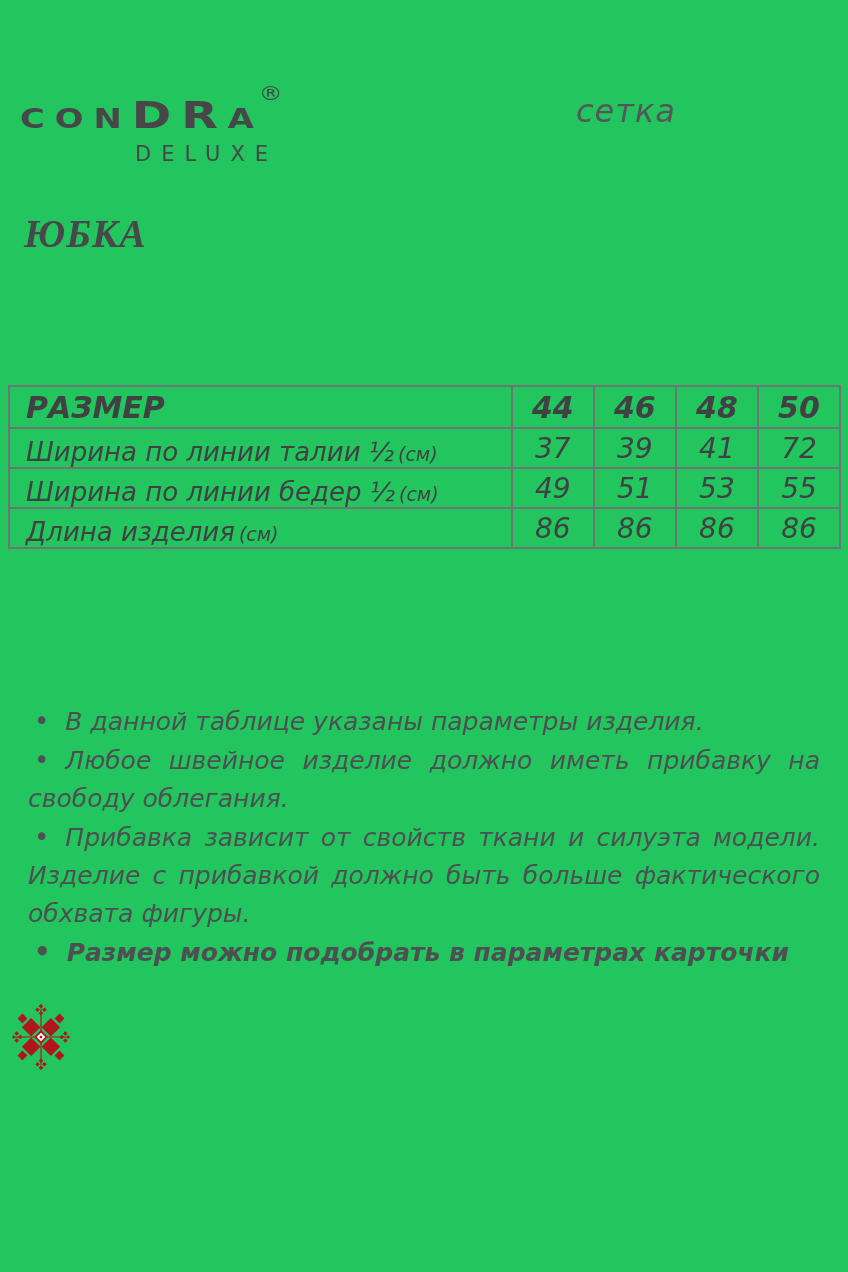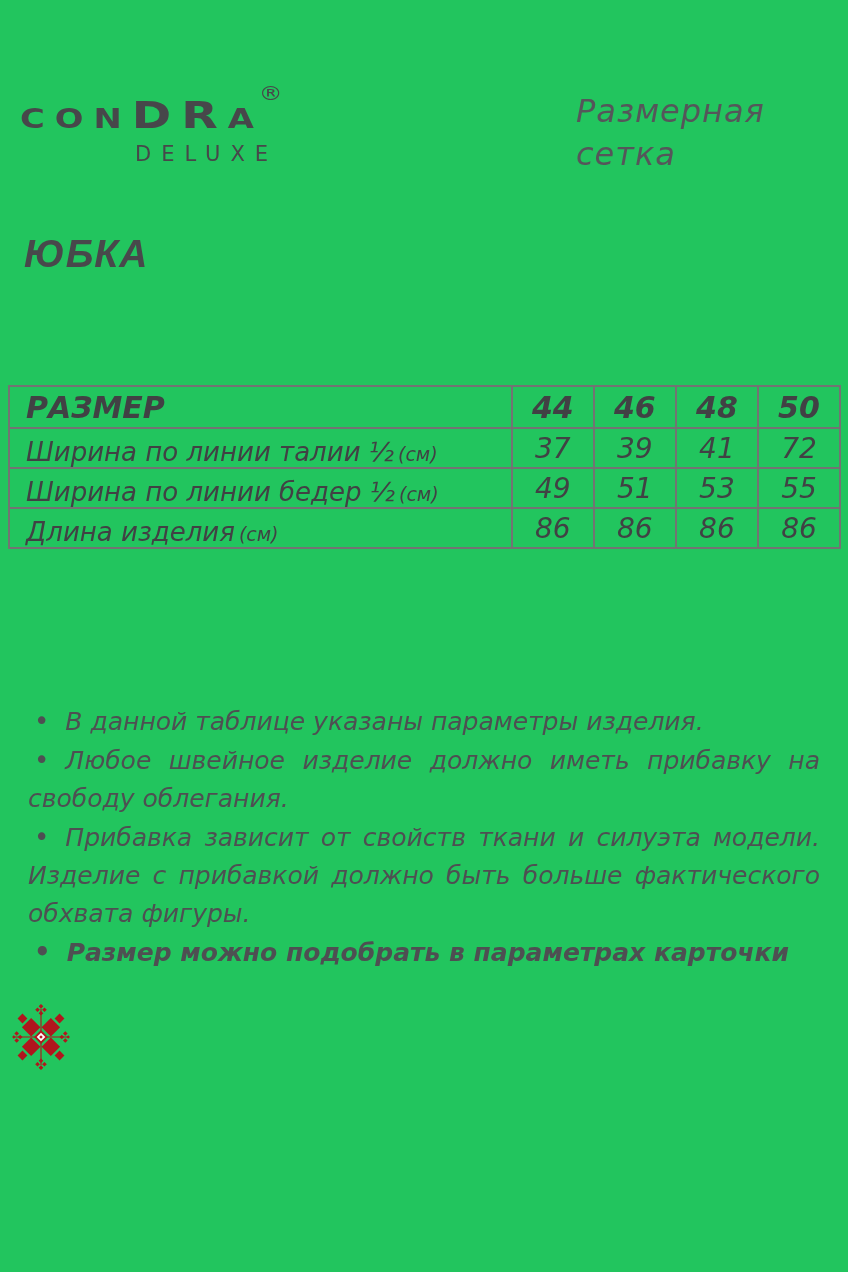--- a/index.html
+++ b/index.html
@@ -30,22 +30,22 @@
 
   
   .doc-title {
     position:absolute; left:576px; top:90px;
     font-style:italic; font-size:32px; line-height:43px;
     color:#55565A; letter-spacing:1px;
   }
 
   
   .product-title {
-    position:absolute; left:24px; top:232px;
-    font-family:Liberation Sans, sans-serif;
+    position:absolute; left:24px; top:211px;
+    font-family:Liberation Serif, serif;
     font-weight:bold; font-style:italic;
     font-size:39px; color:#48484B; letter-spacing:1px;
   }
 
   
   table.size-table {
     position:absolute; left:8px; top:385px; width:833px;
     border-collapse:collapse; table-layout:fixed; color:#414144;
   }
   .size-table th, .size-table td {
@@ -106,21 +106,20 @@
 <body>
 
 <div class="page">
 
   <div class="brand">
     <div class="brand-word"><span>conDRa</span><sup class="brand-reg">®</sup></div>
     <div class="brand-sub">DELUXE</div>
   </div>
 
   <div class="doc-title">
-    <div>Размерная</div>
     <div>сетка</div>
   </div>
 
   <div class="product-title">ЮБКА</div>
 
   <table class="size-table">
     <thead>
       <tr id="table-head-row">
         <th class="label-col">РАЗМЕР</th>
       <th class="size-col">44</th>

